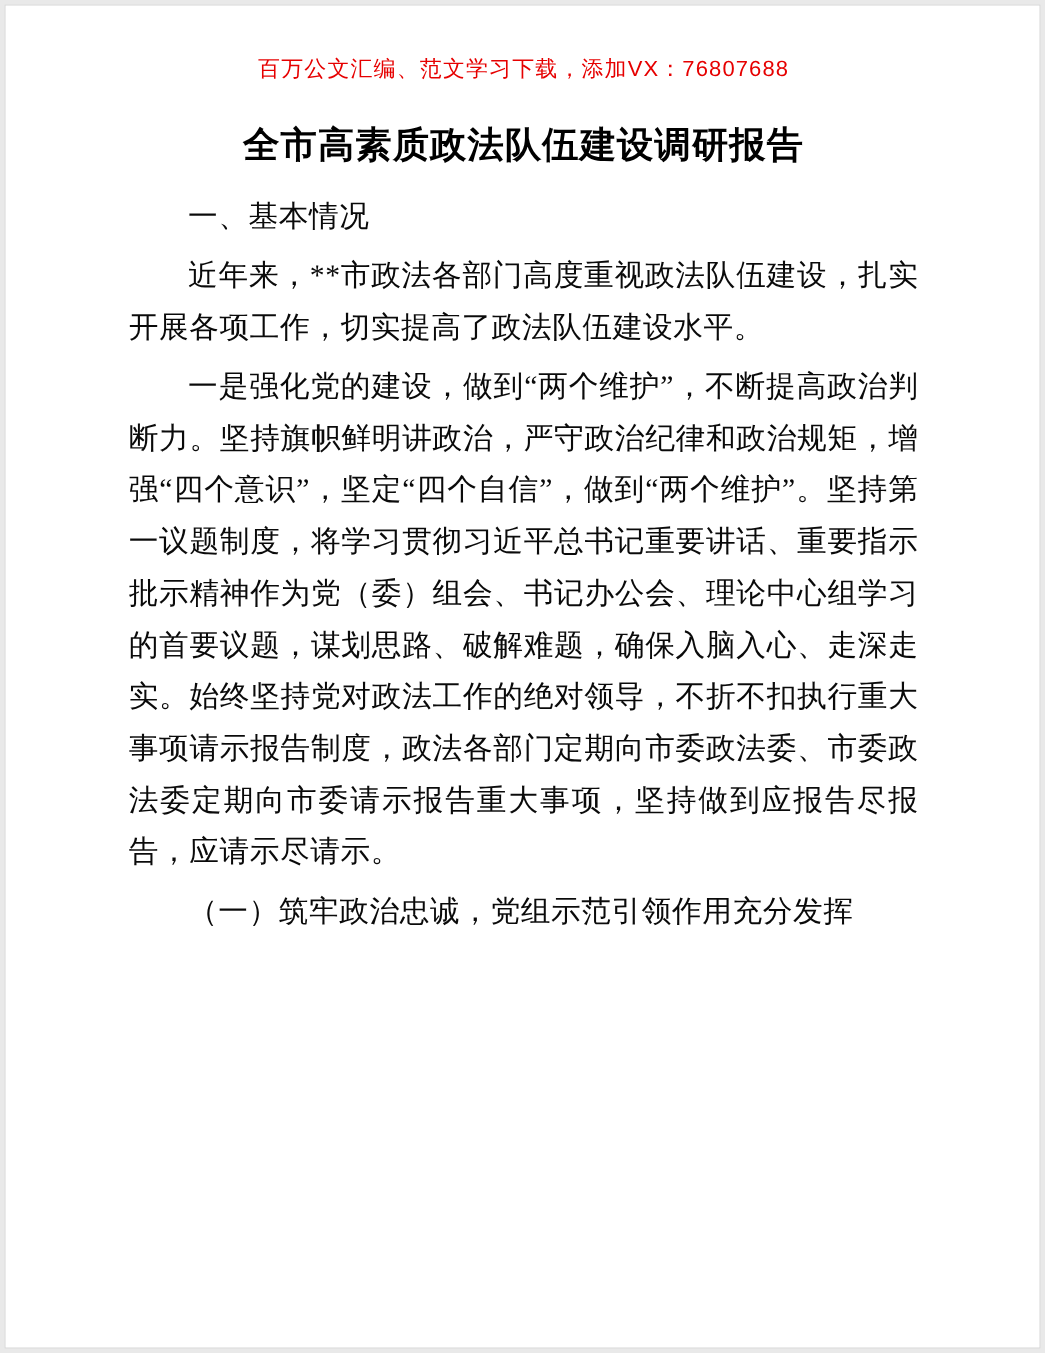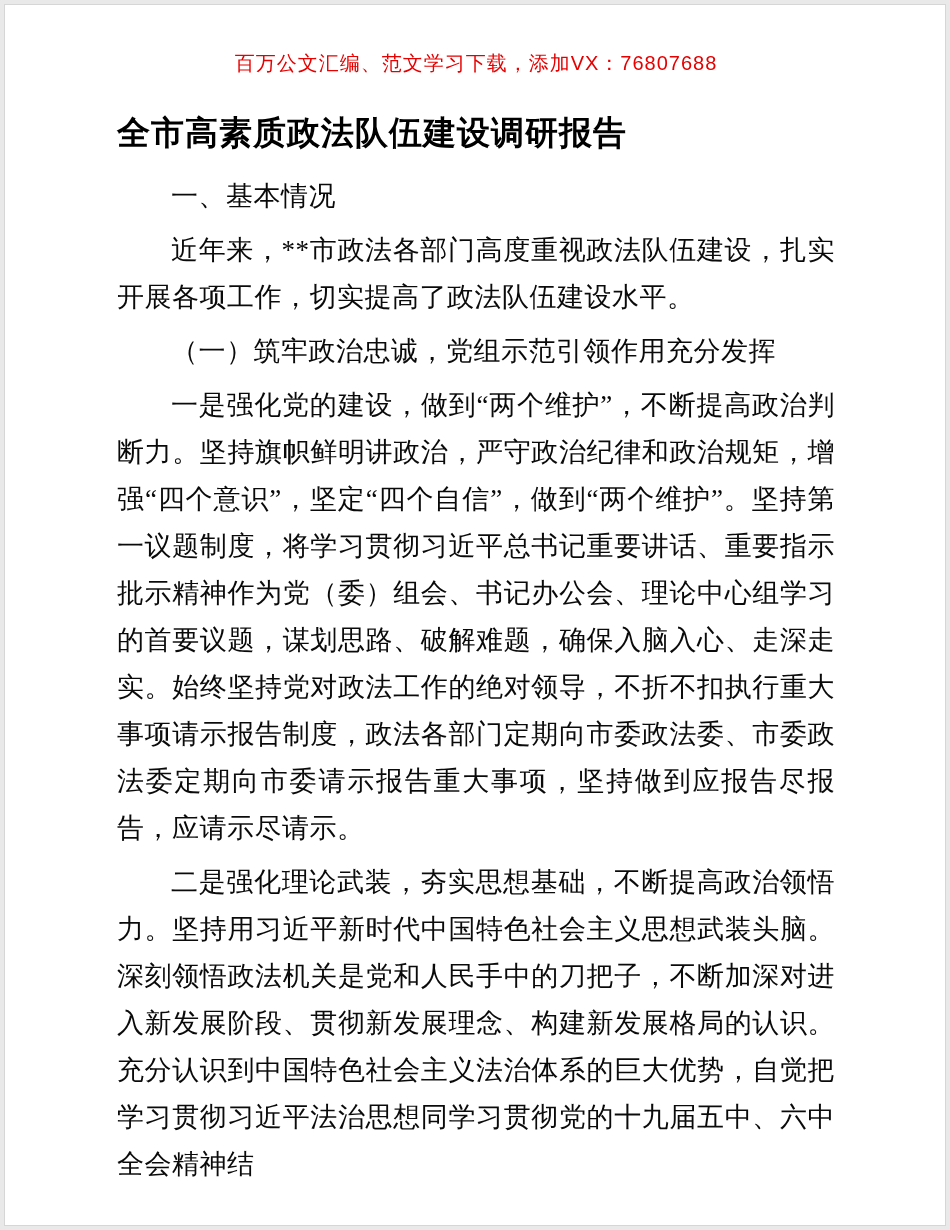--- a/index.html
+++ b/index.html
@@ -27,21 +27,21 @@
   .notice {
     text-align: center;
     color: #e60000;
     font-size: 20px;
     line-height: 24px;
     margin: 6px 0 36px 0;
     letter-spacing: 1px;
     font-family: "Liberation Sans", sans-serif;
   }
   .doc-title {
-    text-align: left;
+    text-align: center;
     font-size: 33px;
     font-weight: bold;
     color: #000000;
     line-height: 44px;
     margin: 0 0 18px 0;
     letter-spacing: 1px;
   }
   .para {
     font-size: 27px;
     color: #0a0a0a;
@@ -62,20 +62,19 @@
   <div class="page">
 
     <div class="notice">百万公文汇编、范文学习下载，添加VX：76807688</div>
 
     <h1 class="doc-title">全市高素质政法队伍建设调研报告</h1>
 
     <p class="para heading">一、基本情况</p>
 
     <p class="para">近年来，**市政法各部门高度重视政法队伍建设，扎实开展各项工作，切实提高了政法队伍建设水平。</p>
 
+    <p class="para">一是强化党的建设，做到“两个维护”，不断提高政治判断力。坚持旗帜鲜明讲政治，严守政治纪律和政治规矩，增强“四个意识”，坚定“四个自信”，做到“两个维护”。坚持第一议题制度，将学习贯彻习近平总书记重要讲话、重要指示批示精神作为党（委）组会、书记办公会、理论中心组学习的首要议题，谋划思路、破解难题，确保入脑入心、走深走实。始终坚持党对政法工作的绝对领导，不折不扣执行重大事项请示报告制度，政法各部门定期向市委政法委、市委政法委定期向市委请示报告重大事项，坚持做到应报告尽报告，应请示尽请示。</p>
+
     <p class="para heading">（一）筑牢政治忠诚，党组示范引领作用充分发挥</p>
 
-    <p class="para">一是强化党的建设，做到“两个维护”，不断提高政治判断力。坚持旗帜鲜明讲政治，严守政治纪律和政治规矩，增强“四个意识”，坚定“四个自信”，做到“两个维护”。坚持第一议题制度，将学习贯彻习近平总书记重要讲话、重要指示批示精神作为党（委）组会、书记办公会、理论中心组学习的首要议题，谋划思路、破解难题，确保入脑入心、走深走实。始终坚持党对政法工作的绝对领导，不折不扣执行重大事项请示报告制度，政法各部门定期向市委政法委、市委政法委定期向市委请示报告重大事项，坚持做到应报告尽报告，应请示尽请示。</p>
-
-    <p class="para">二是强化理论武装，夯实思想基础，不断提高政治领悟力。坚持用习近平新时代中国特色社会主义思想武装头脑。深刻领悟政法机关是党和人民手中的刀把子，不断加深对进入新发展阶段、贯彻新发展理念、构建新发展格局的认识。充分认识到中国特色社会主义法治体系的巨大优势，自觉把学习贯彻习近平法治思想同学习贯彻党的十九届五中、六中全会精神结</p>
 
   </div>
 </div>
 
 </body></html>

